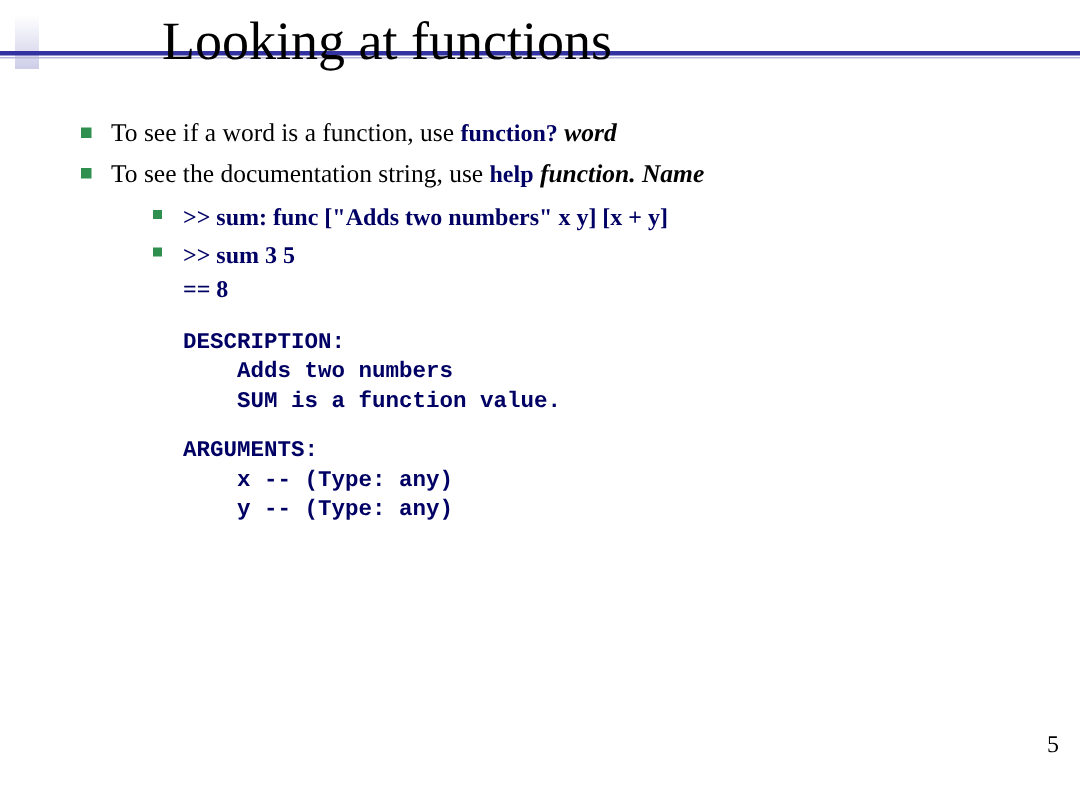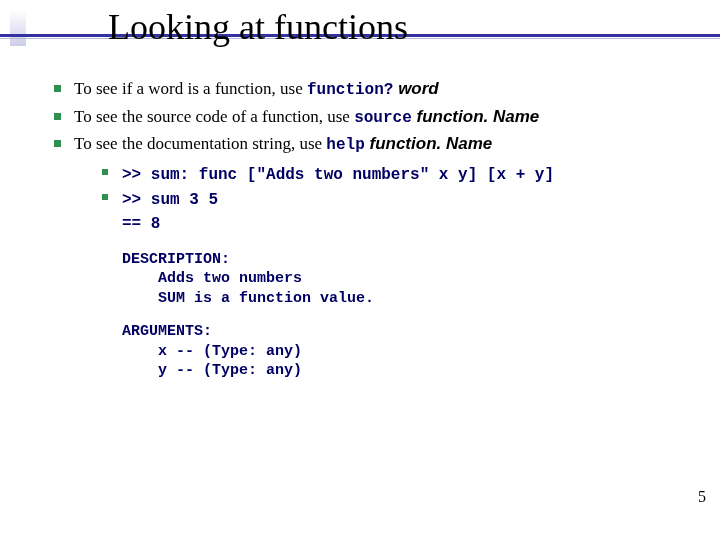--- a/index.html
+++ b/index.html
@@ -96,27 +96,27 @@
   ul.lvl2 > li::before {
     content: "";
     position: absolute;
     left: 28px;
     top: 6px;
     width: 6px;
     height: 6px;
     background: #2f8f4f;
   }
   .mono {
-    font-family: Liberation Mono, monospace;
+    font-family: Liberation Serif, serif;
     font-weight: bold;
     color: #000064;
     font-size: 16px;
   }
   .arg {
-    font-family: Liberation Sans, sans-serif;
+    font-family: Liberation Serif, serif;
     font-style: italic;
     font-weight: bold;
   }
   .codeblock {
     font-family: "Courier New", Courier, monospace;
     font-weight: bold;
     color: #000064;
     font-size: 15px;
     white-space: pre;
     line-height: 1.3;
@@ -142,23 +142,20 @@
     <div class="title-rule2"></div>
     <div class="title">Looking at functions</div>
   </div>
 
   <div class="body">
     <ul class="lvl1">
       <li>
         <span>To see if a word is a function, use </span><span class="mono">function?</span><span class="arg"> word</span>
       </li>
       <li>
-        <span>To see the source code of a function, use </span><span class="mono">source</span><span class="arg"> function. Name</span>
-      </li>
-      <li>
         <span>To see the documentation string, use </span><span class="mono">help</span><span class="arg"> function. Name</span>
 
         <ul class="lvl2">
           <li>
             <span class="mono">&gt;&gt; sum: func ["Adds two numbers" x y] [x + y]</span>
           </li>
           <li>
             <span class="mono">&gt;&gt; sum 3 5</span><br>
             <span class="mono">== 8</span>
           </li>

